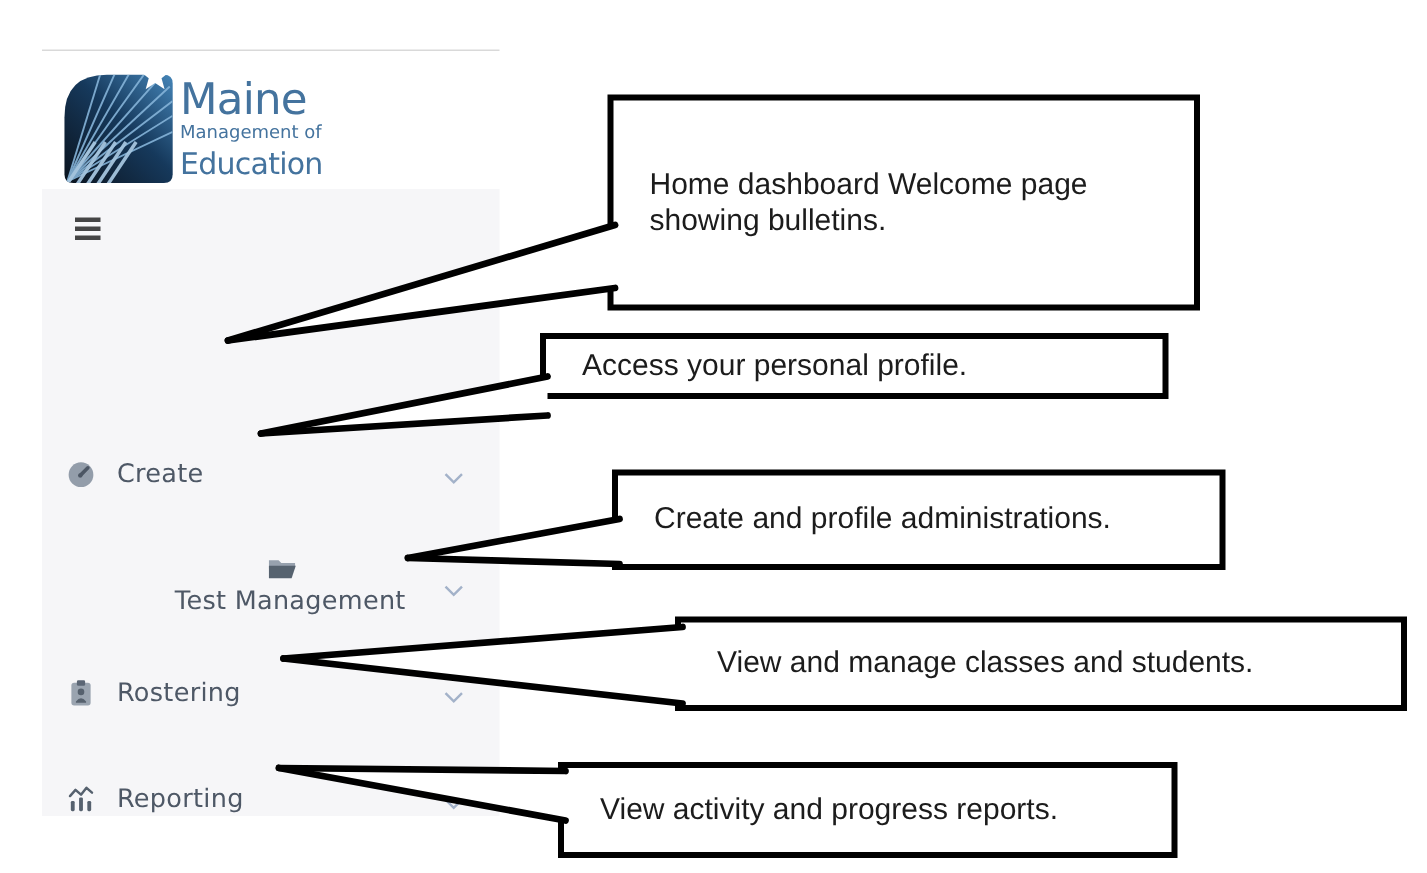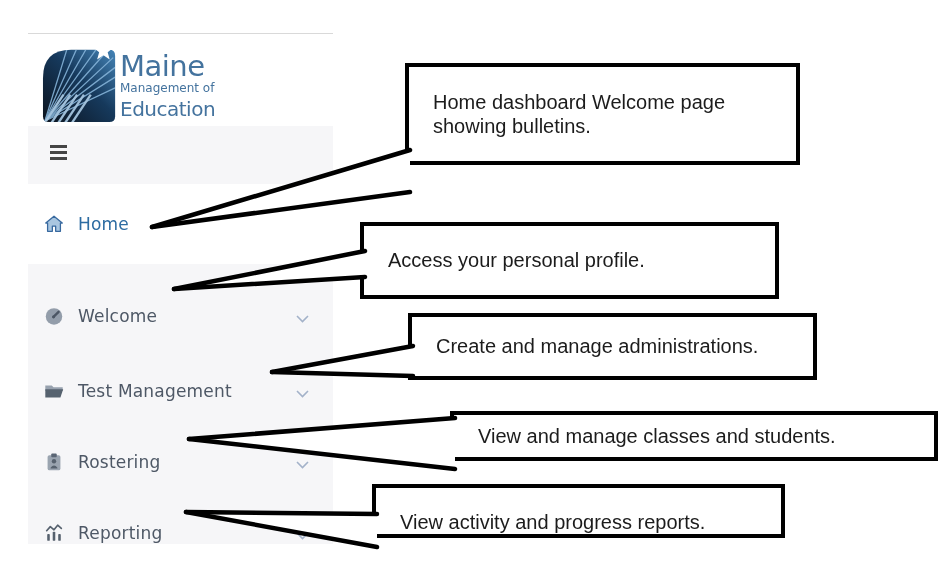--- a/index.html
+++ b/index.html
@@ -22,34 +22,34 @@
   .hamburger span{display:block;width:17px;height:2.6px;background:#454545;margin:0 0 3.4px 0;}
 
   .nav-item{position:absolute;left:0;width:305px;display:flex;align-items:center;
             padding-left:14px;box-sizing:border-box;cursor:pointer;}
   .nav-icon{width:24px;height:24px;display:flex;align-items:center;justify-content:center;flex:0 0 24px;}
   .nav-label{margin-left:12px;font-size:17px;color:#4e5866;letter-spacing:0.2px;}
   .nav-chevron{position:absolute;right:24px;top:50%;transform:translateY(-42%);}
   .nav-item-home{top:58px;height:80px;background:#ffffff;}
   .nav-item-home .nav-label{color:#2d6ca2;font-weight:500;}
   .nav-item-system{top:166px;height:48px;}
-  .nav-item-testmgmt{top:241px;height:48px;}
+  .nav-item-testmgmt{top:241px;height:48px;flex-direction:column;}
   .nav-item-rostering{top:312px;height:48px;}
   .nav-item-reporting{top:383px;height:48px;text-align:center;}
 
   
   .callout{position:absolute;background:#ffffff;border:4px solid #000000;box-sizing:border-box;
            display:flex;align-items:center;padding-left:24px;
            font-family:"Liberation Sans",sans-serif;font-size:20px;line-height:1.22;color:#1c1c1c;}
-  .callout-1{left:405px;top:63px;width:395px;height:102px;}
+  .callout-1{left:405px;top:63px;width:395px;height:144px;}
   .callout-1 .callout-text{max-width:340px;}
-  .callout-2{left:360px;top:222px;width:419px;height:77px;}
+  .callout-2{left:360px;top:222px;width:419px;height:44px;}
   .callout-3{left:408px;top:313px;width:409px;height:67px;}
-  .callout-4{left:450px;top:411px;width:488px;height:50px;}
-  .callout-5{left:372px;top:484px;width:413px;height:54px;align-items:flex-end;}
+  .callout-4{left:450px;top:411px;width:488px;height:63px;}
+  .callout-5{left:372px;top:508px;width:413px;height:64px;}
 
   .pointer-overlay{position:absolute;left:0;top:0;width:951px;height:582px;pointer-events:none;}
 </style>
 </head>
 <body>
 
 <div class="stage">
 
   <div class="sidebar">
 
@@ -94,38 +94,30 @@
     </div>
 
     <div class="sidebar-nav">
 
       <button class="hamburger">
         <span></span>
         <span></span>
         <span></span>
       </button>
 
-      <div class="nav-item nav-item-home">
-        <span class="nav-icon">
-          <svg width="22" height="22" viewBox="0 0 24 24">
-            <path d="M12 3.5 L21 11 L19 11 L19 20 L13.8 20 L13.8 14.4 L10.2 14.4 L10.2 20 L5 20 L5 11 L3 11 Z" fill="#a9c6e0" stroke="#38699f" stroke-width="1.4" stroke-linejoin="round"></path>
-          </svg>
-        </span>
-        <span class="nav-label">Home</span>
-      </div>
 
       <div class="nav-item nav-item-system">
         <span class="nav-icon">
           <svg width="22" height="22" viewBox="0 0 24 24">
             <circle cx="12" cy="12.5" r="9" fill="#939daa"></circle>
             <line x1="11.5" y1="13" x2="17" y2="7.5" stroke="#4c5664" stroke-width="2.6" stroke-linecap="round"></line>
             <circle cx="11.5" cy="13" r="1.6" fill="#4c5664"></circle>
           </svg>
         </span>
-        <span class="nav-label">Welcome</span>
+        <span class="nav-label">Create</span>
         <span class="nav-chevron">
           <svg width="13" height="8" viewBox="0 0 13 8">
               <polyline points="1,1 6.5,6.5 12,1" fill="none" stroke="#a3b2c9" stroke-width="1.6"></polyline>
             </svg>
         </span>
       </div>
 
       <div class="nav-item nav-item-testmgmt">
         <span class="nav-icon">
           <svg width="22" height="22" viewBox="0 0 24 24">
@@ -178,21 +170,21 @@
     </div>
   </div>
 
   <div class="callout callout-1">
     <span class="callout-text">Home dashboard Welcome page showing bulletins.</span>
   </div>
   <div class="callout callout-2">
     <span class="callout-text">Access your personal profile.</span>
   </div>
   <div class="callout callout-3">
-    <span class="callout-text">Create and manage administrations.</span>
+    <span class="callout-text">Create and profile administrations.</span>
   </div>
   <div class="callout callout-4">
     <span class="callout-text">View and manage classes and students.</span>
   </div>
   <div class="callout callout-5">
     <span class="callout-text">View activity and progress reports.</span>
   </div>
 
   <svg class="pointer-overlay" viewBox="0 0 951 582">
 

